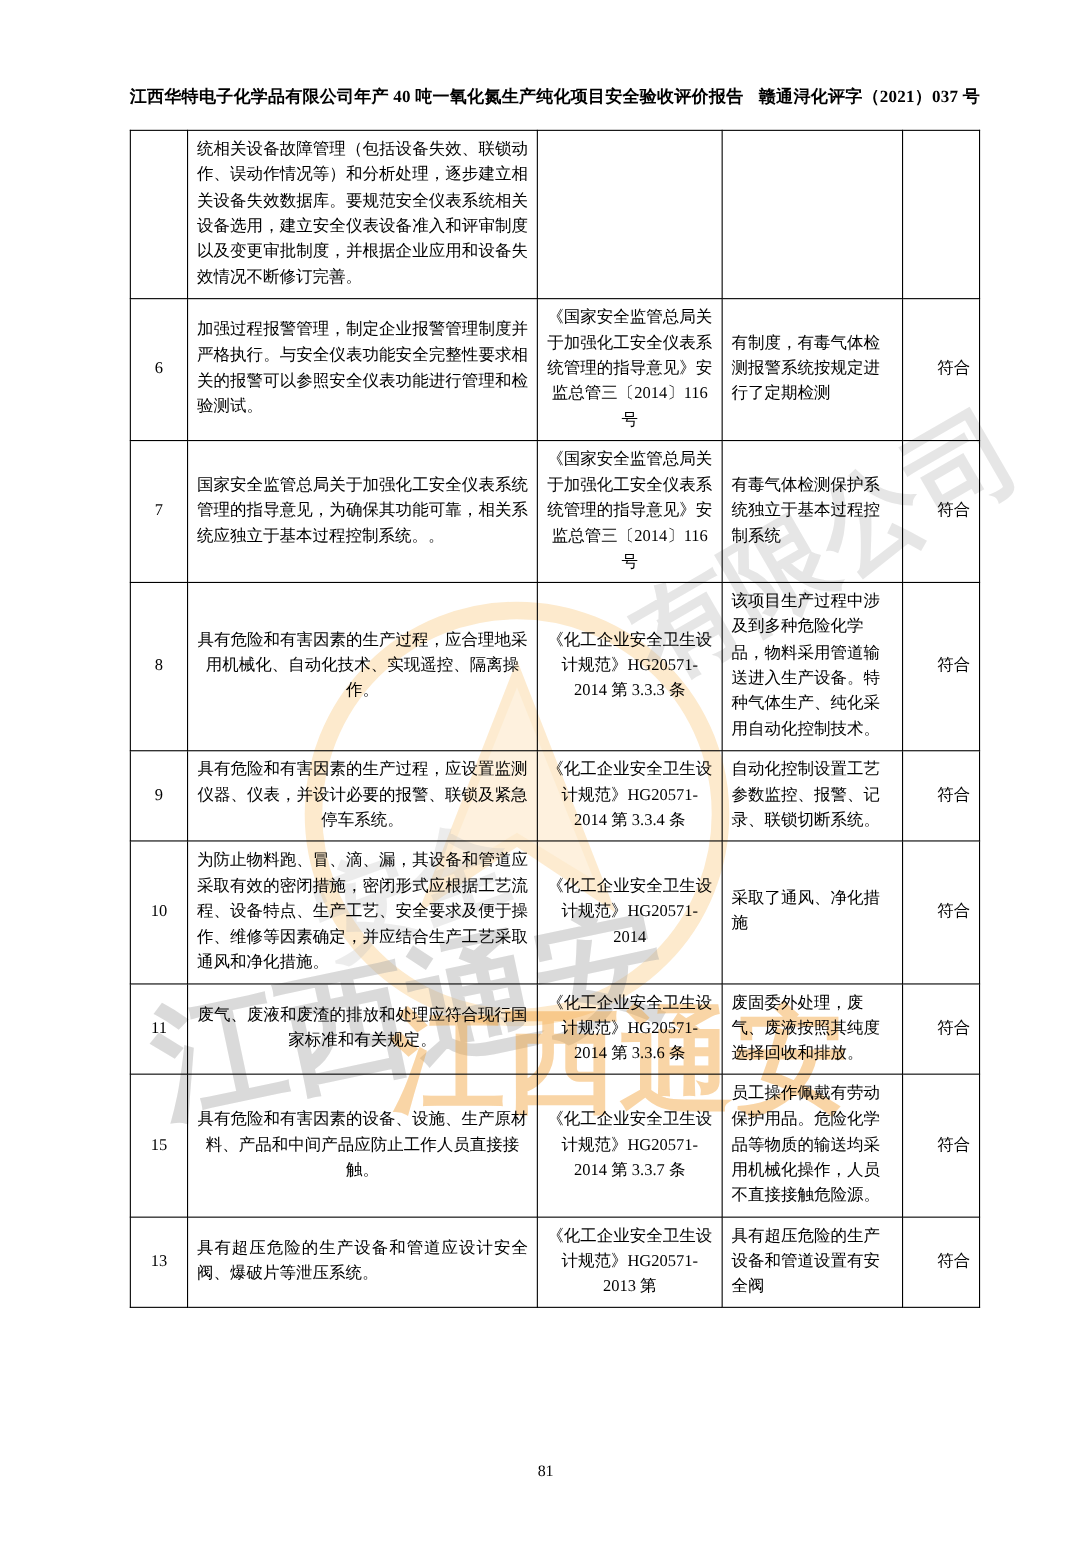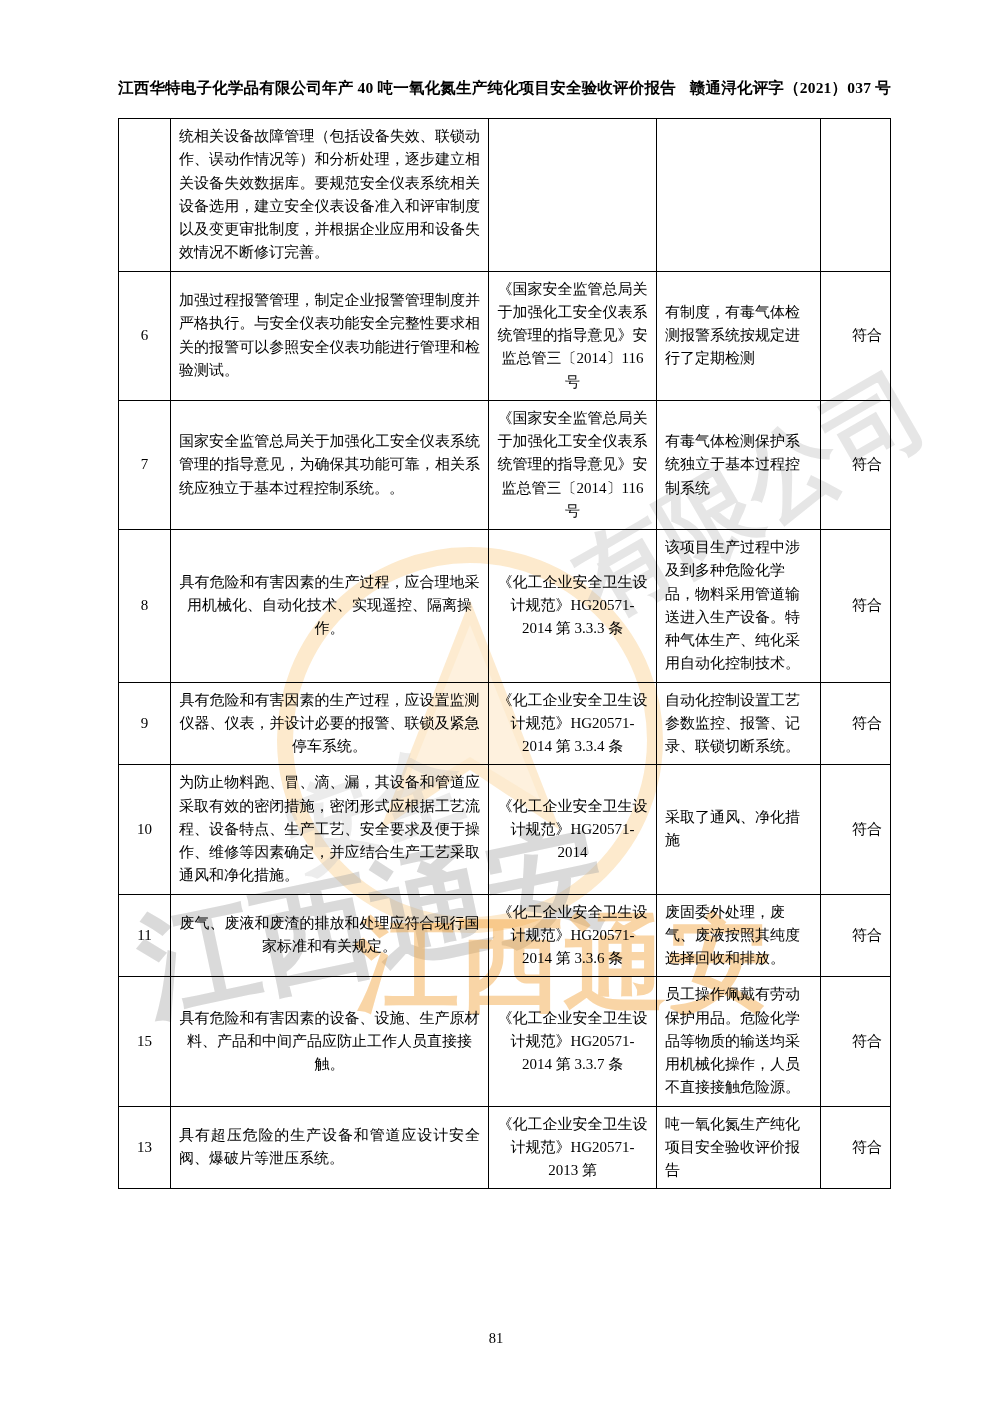--- a/index.html
+++ b/index.html
@@ -209,21 +209,21 @@
           <td class="num">15</td>
           <td class="req ctr">具有危险和有害因素的设备、设施、生产原材料、产品和中间产品应防止工作人员直接接触。</td>
           <td class="basis">《化工企业安全卫生设计规范》HG20571-2014 第 3.3.7 条</td>
           <td class="result">员工操作佩戴有劳动保护用品。危险化学品等物质的输送均采用机械化操作，人员不直接接触危险源。</td>
           <td class="concl">符合</td>
         </tr>
         <tr>
           <td class="num">13</td>
           <td class="req">具有超压危险的生产设备和管道应设计安全阀、爆破片等泄压系统。</td>
           <td class="basis">《化工企业安全卫生设计规范》HG20571-2013 第</td>
-          <td class="result">吨一氧化氮生产纯化项目安全验收评价报告</td>
+          <td class="result">具有超压危险的生产设备和管道设置有安全阀</td>
           <td class="concl">符合</td>
         </tr>
       </tbody>
     </table>
   </div>
 
   <div class="pagenum">81</div>
 
 </div>
 

